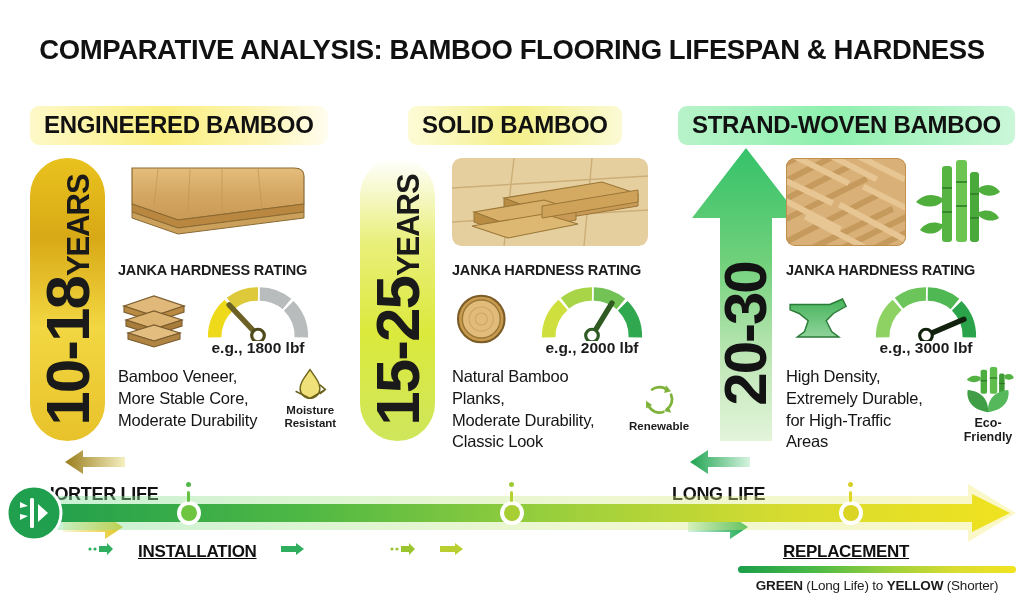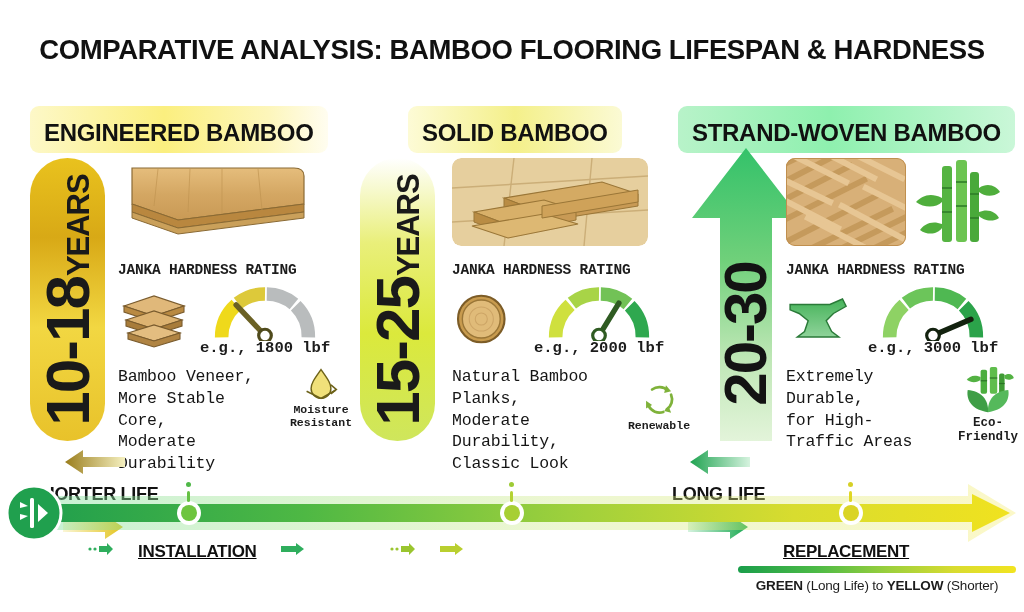--- a/index.html
+++ b/index.html
@@ -19,21 +19,21 @@
     color: #111111;
     font-family: "Liberation Sans", sans-serif;
     white-space: nowrap;
   }
 
   
   .col-head {
     position: absolute; top: 106px;
     font-size: 24px; font-weight: bold; letter-spacing: -0.3px;
     color: #111; white-space: nowrap;
-    padding: 13px 14px 6px 14px;
+    padding: 5px 14px 6px 14px;
     border-radius: 9px;
   }
   #head0 { left: 30px;  background: linear-gradient(90deg,#fdf8c8 0%,#fbef7f 45%,#fdf6bb 80%,#fffdf0 100%); }
   #head1 { left: 408px; background: linear-gradient(90deg,#fdfbd6 0%,#f4f08a 50%,#fbfad4 100%); }
   #head2 { left: 678px; background: linear-gradient(90deg,#b8f3c9 0%,#8ef0ae 45%,#caf7d8 100%); }
 
   
   .badge {
     position: absolute;
     border-radius: 48px;
@@ -65,21 +65,21 @@
     display: flex; align-items: center; justify-content: center;
     padding-top: 78px;
   }
   #arrowBadge .arrow-label span {
     transform: rotate(-90deg);
     font-size: 60px; font-weight: bold; color: #131313;
     letter-spacing: -2px; white-space: nowrap; line-height: 1;
   }
 
   
-  .col { position: absolute; top: 158px; font-family: Liberation Mono, monospace; }
+  .col { position: absolute; top: 158px; }
   #col0 { left: 118px; width: 236px; }
   #col1 { left: 452px; width: 240px; }
   #col2 { left: 786px; width: 238px; }
 
   .prod-row { display: flex; align-items: flex-start; gap: 6px; height: 92px; }
   .prod-img {
     width: 196px; height: 88px; border-radius: 9px; overflow: hidden;
     position: relative; background: #fff;
   }
   #col2 .prod-img { width: 120px; }
@@ -391,20 +391,21 @@
           <path d="M92 23 A48 48 0 0 1 106 58" fill="none" stroke="#2ba34a" stroke-width="15"></path>
           <line x1="58" y1="56" x2="100" y2="38" stroke="#13220f" stroke-width="6" stroke-linecap="round"></line>
           <circle cx="58" cy="56" r="7" fill="#fff" stroke="#13220f" stroke-width="3.5"></circle>
         </svg>
         <div class="gauge-val">e.g., 3000 lbf</div>
       </div>
     </div>
 
     <div class="desc-row">
       <div class="desc-text">
+        <div>High Density,</div>
         <div>Extremely Durable,</div>
         <div>for High-Traffic Areas</div>
       </div>
       <div class="eco-badge">
         <svg viewBox="0 0 56 52" width="54" height="48">
           <g>
             <rect x="20" y="4" width="7" height="26" rx="2" fill="#4cae3f"></rect>
             <rect x="30" y="1" width="8" height="29" rx="2" fill="#5fbd4c"></rect>
             <rect x="40" y="8" width="6" height="22" rx="2" fill="#3f9b35"></rect>
             <g stroke="#2b7326" stroke-width="1.3">

